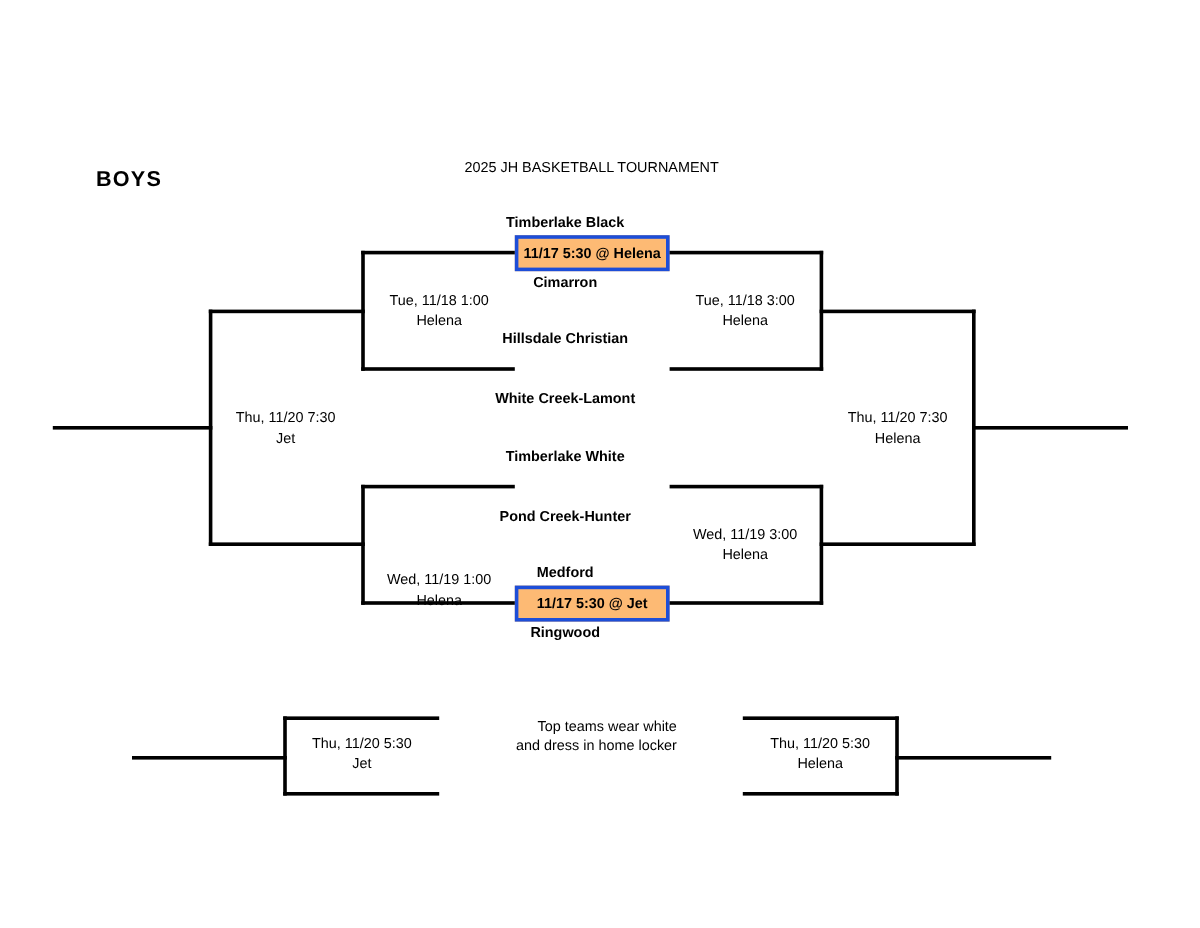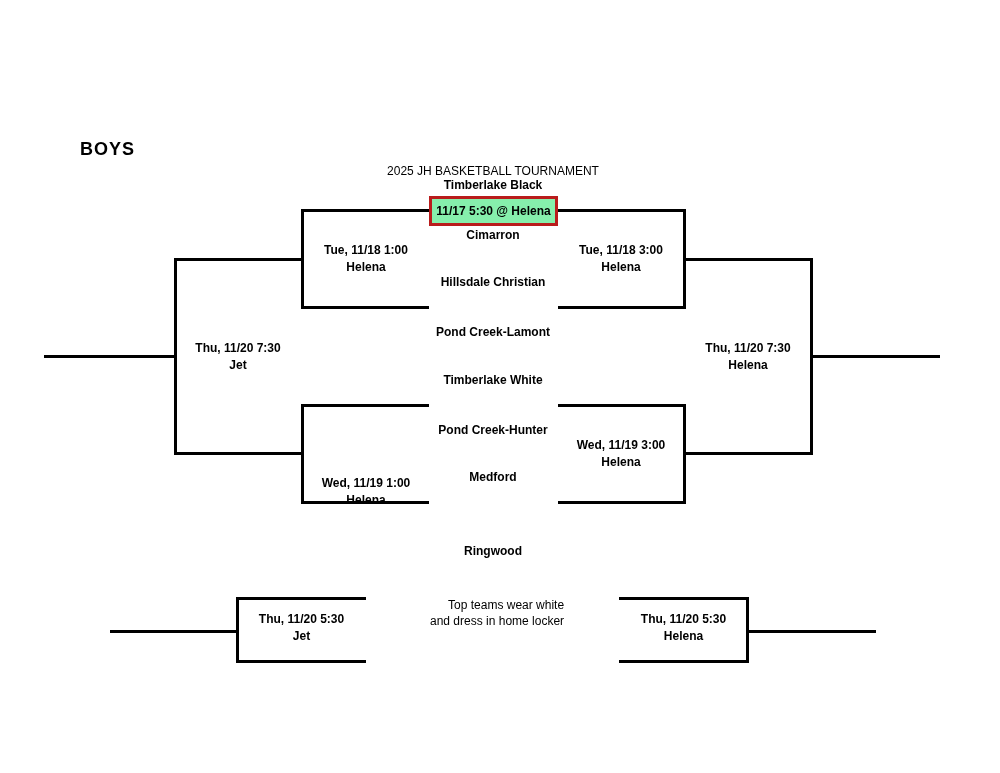--- a/index.html
+++ b/index.html
@@ -8,40 +8,40 @@
     width:1000px; height:773px;
     background:#ffffff;
     font-family:"Liberation Sans", sans-serif;
     color:#000000;
     overflow:hidden;
   }
   .hline { position:absolute; height:3px; background:#000; }
   .vline { position:absolute; width:3px; background:#000; }
   .gamebox {
     position:absolute; left:429px; width:129px; height:30px;
-    border:3px solid #b91c1c; background:#86efac; box-sizing:border-box;
+    border:3px solid #1d4ed8; background:#fdba74; box-sizing:border-box;
     display:flex; align-items:center; justify-content:center;
     font-size:12px; font-weight:bold; white-space:nowrap;
   }
   .team {
-    position:absolute; left:393px; width:200px;
+    position:absolute; left:371px; width:200px;
     text-align:center; font-size:12px; font-weight:bold; white-space:nowrap;
   }
   .rlabel {
     position:absolute; width:130px;
-    text-align:center; font-size:12px; font-weight:bold;
+    text-align:center; font-size:12px; font-weight:normal;
     line-height:17px; white-space:nowrap;
   }
   .title {
     position:absolute; left:293px; width:400px; top:96px;
     text-align:center; font-size:28px; font-weight:bold;
   }
   .subtitle {
     position:absolute; left:293px; width:400px; top:132px;
-    text-align:center; font-size:12px; font-weight:normal;margin-top:32px;
+    text-align:center; font-size:12px; font-weight:normal;
   }
   .dates {
     position:absolute; left:293px; width:400px; top:147px;
     text-align:center; font-size:12px; font-weight:normal;
   }
   .division {
     position:absolute; left:80px; top:139px;
     font-size:18px; font-weight:bold; letter-spacing:1px;
   }
   .note {
@@ -55,27 +55,28 @@
 <div id="page">
 
   <div class="division">BOYS</div>
   <div class="subtitle">2025 JH BASKETBALL TOURNAMENT</div>
 
   <div class="team" style="top:178px;">Timberlake Black</div>
   <div class="gamebox" style="top:196px;">11/17 5:30 @ Helena</div>
   <div class="team" style="top:228px;">Cimarron</div>
 
   <div class="team" style="top:275px;">Hillsdale Christian</div>
-  <div class="team" style="top:325px;">Pond Creek-Lamont</div>
+  <div class="team" style="top:325px;">White Creek-Lamont</div>
 
   <div class="team" style="top:373px;">Timberlake White</div>
   <div class="team" style="top:423px;">Pond Creek-Hunter</div>
 
   <div class="team" style="top:470px;">Medford</div>
-  <div class="team" style="top:520px;margin-top:24px;">Ringwood</div>
+  <div class="gamebox" style="top:488px;">11/17 5:30 @ Jet</div>
+  <div class="team" style="top:520px;">Ringwood</div>
 
   <div class="hline" style="top:209px; left:301px; width:128px;"></div>
   <div class="hline" style="top:209px; left:558px; width:128px;"></div>
   <div class="hline" style="top:306px; left:301px; width:128px;"></div>
   <div class="hline" style="top:306px; left:558px; width:128px;"></div>
   <div class="hline" style="top:404px; left:301px; width:128px;"></div>
   <div class="hline" style="top:404px; left:558px; width:128px;"></div>
   <div class="hline" style="top:501px; left:301px; width:128px;"></div>
   <div class="hline" style="top:501px; left:558px; width:128px;"></div>
 

